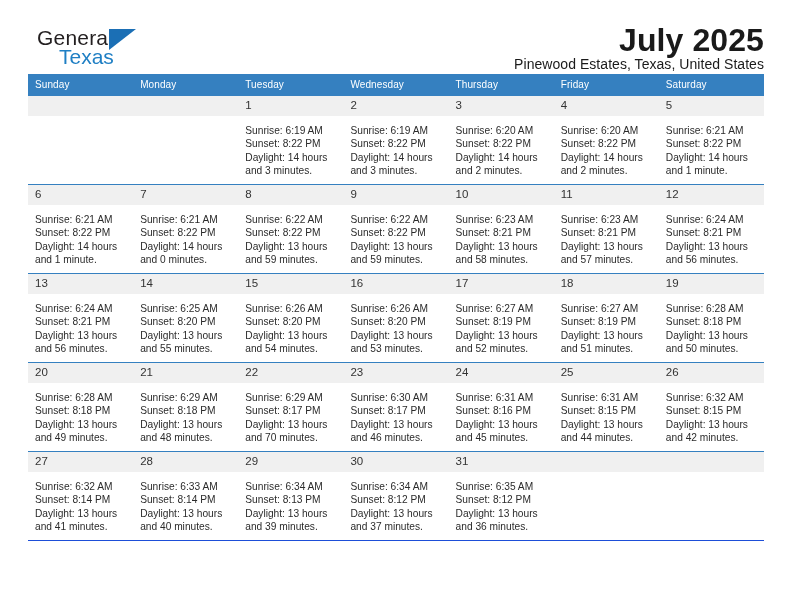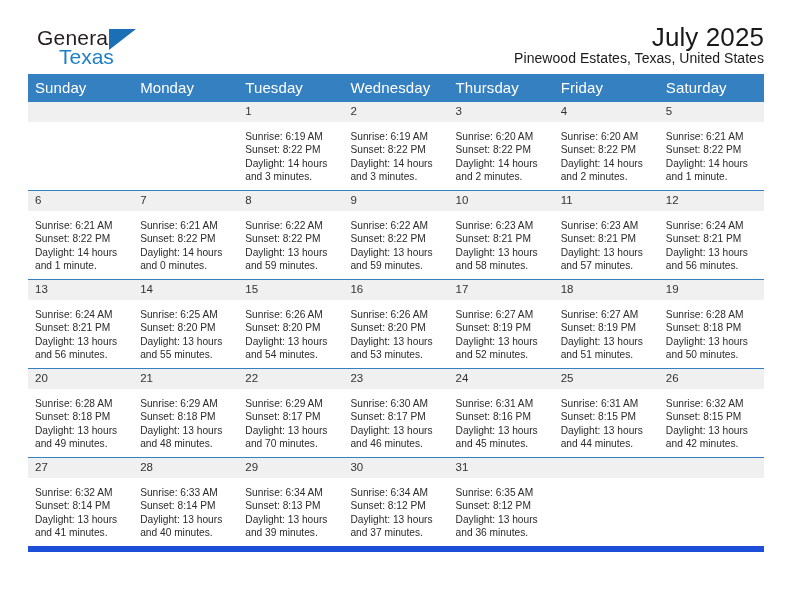--- a/index.html
+++ b/index.html
@@ -60,58 +60,58 @@
     border-left: 27px solid #1b6fb5;
     border-bottom: 21px solid transparent;
   }
   .title-block {
     position: absolute;
     right: 0;
     top: 24px;
     text-align: right;
   }
   .cal-title {
-    font-size: 26px;
-    font-weight: normal;
+    font-size: 32px;
+    font-weight: bold;
     color: #1a1a1a;
     line-height: 1;
     letter-spacing: .1px;
   }
   .cal-subtitle {
     font-size: 14px;
     color: #1a1a1a;
     letter-spacing: .05px;
   }
 
   
   .calendar {
     width: 736px;
     border-collapse: collapse;
     table-layout: fixed;
   }
   .calendar thead th {
     background: #3580c0;
     color: #ffffff;
-    font-size: 15px;
+    font-size: 10px;
     font-weight: normal;
     text-align: left;
     padding: 5px 0 5px 7px;
     height: 11px;
     letter-spacing: .1px;
   }
   .calendar tbody td {
     vertical-align: top;
     padding: 0;
     border-top: 1px solid #3580c0;
     height: 88px;
     width: 105px;
     background: #ffffff;
   }
   .calendar tbody tr:last-child td {
-    border-bottom: 6px solid #1d4ed8;
+    border-bottom: 1px solid #1d4ed8;
   }
   .daynum {
     background: #f0f0f0;
     font-size: 11.5px;
     color: #333333;
     padding: 3px 0 4px 7px;
     line-height: 13px;
     height: 13px;
   }
   .daynum.empty {

